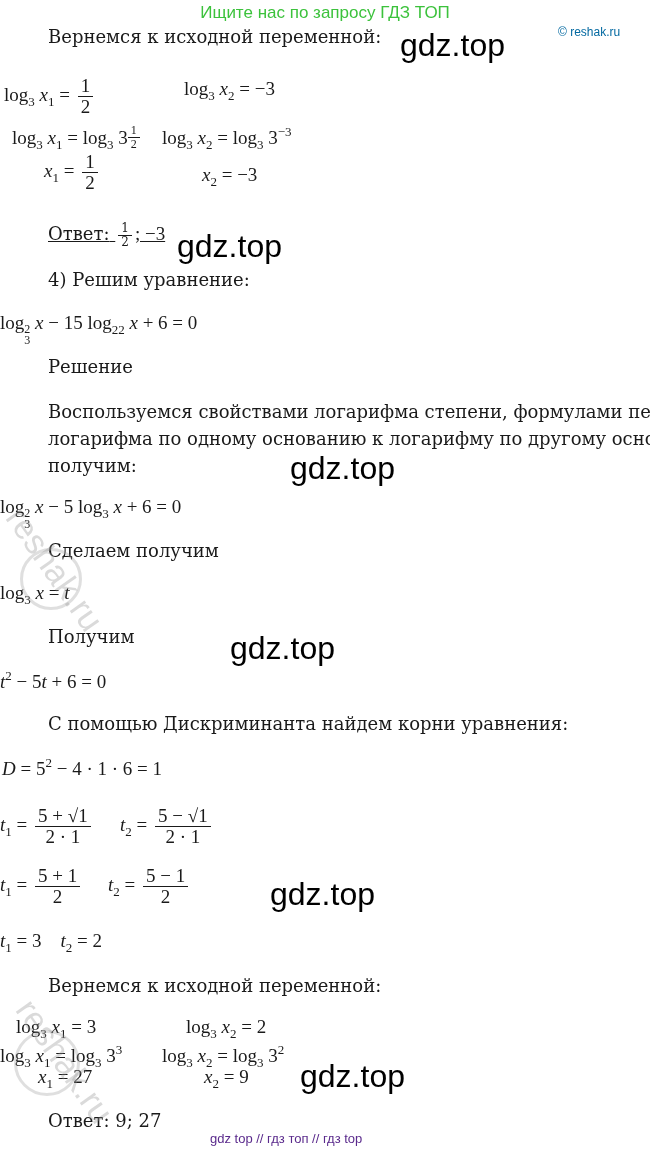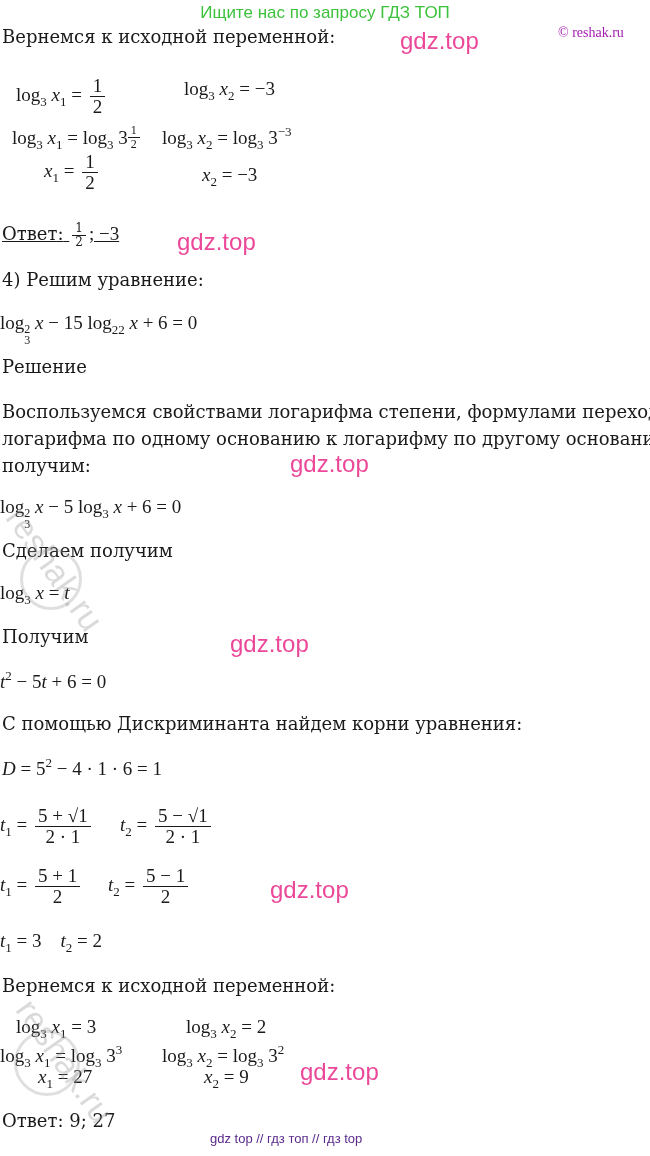--- a/index.html
+++ b/index.html
@@ -1,45 +1,45 @@
 <!DOCTYPE html>
 <html><head>
 <meta charset="utf-8">
 <style>
   html, body { margin:0; padding:0; background:#ffffff; }
   body { width:650px; height:1156px; position:relative; overflow:hidden;
          font-family:"DejaVu Serif","Liberation Serif",serif; color:#1a1a1a; }
   .abs { position:absolute; white-space:nowrap; }
-  .txt { font-size:18px; }
+  .txt { font-size:18px;margin-left:46px; }
   .math { font-family:"Liberation Serif","DejaVu Serif",serif; font-size:19px; }
   .math i { font-style:italic; }
   .sub { font-size:13px; vertical-align:-5px; }
   .sup { font-size:13px; vertical-align:8px; }
   .frac { display:inline-flex; flex-direction:column; align-items:center; vertical-align:middle; margin:0 3px; line-height:1.05; }
   .frac .num { padding:0 3px; border-bottom:1.2px solid #1a1a1a; }
   .frac .den { padding:0 3px; }
   .frac.small { font-size:12px; }
   .frac.small .num { border-bottom:1px solid #1a1a1a; }
   .banner { font-family:"Liberation Sans","DejaVu Sans",sans-serif; font-size:17px; color:#3cc23c; }
   .footer { font-family:"Liberation Sans","DejaVu Sans",sans-serif; font-size:13px; color:#5a2a8c; }
-  .wm { font-family:"Liberation Sans","DejaVu Sans",sans-serif; font-size:24px; color:#ec4899; }
-  .copy { font-family:Liberation Serif, serif; font-size:14px; color:#a21caf; }
+  .wm { font-family:"Liberation Sans","DejaVu Sans",sans-serif; font-size:32px; color:#000000; }
+  .copy { font-family:Liberation Sans, sans-serif; font-size:12px; color:#0369a1; }
   .rwm { position:absolute; color:rgba(150,150,150,0.35); font-family:"Liberation Sans",sans-serif; font-size:34px; transform:rotate(55deg); transform-origin:left top; }
   .circ { position:absolute; border:3px solid rgba(150,150,150,0.3); border-radius:50%; }
 </style>
 </head>
 <body>
 
 <div class="abs banner" style="left:0;width:650px;text-align:center;top:3px;">Ищите нас по запросу ГДЗ ТОП</div>
 
 <div class="abs txt" style="left:2px;top:26px;">Вернемся к исходной переменной:</div>
 <div class="abs copy" style="left:558px;top:25px;">© reshak.ru</div>
 <div class="abs wm" style="left:400px;top:27px;">gdz.top</div>
 
-<div class="abs math" style="left:16px;top:76px;">
+<div class="abs math" style="left:4px;top:76px;">
   <span>log</span><span class="sub">3</span>
   <i>x</i><span class="sub">1</span>
   <span>=</span>
   <span class="frac">
       <span class="num">1</span>
       <span class="den">2</span>
     </span>
 </div>
 <div class="abs math" style="left:184px;top:78px;">
   <span>log</span><span class="sub">3</span>

